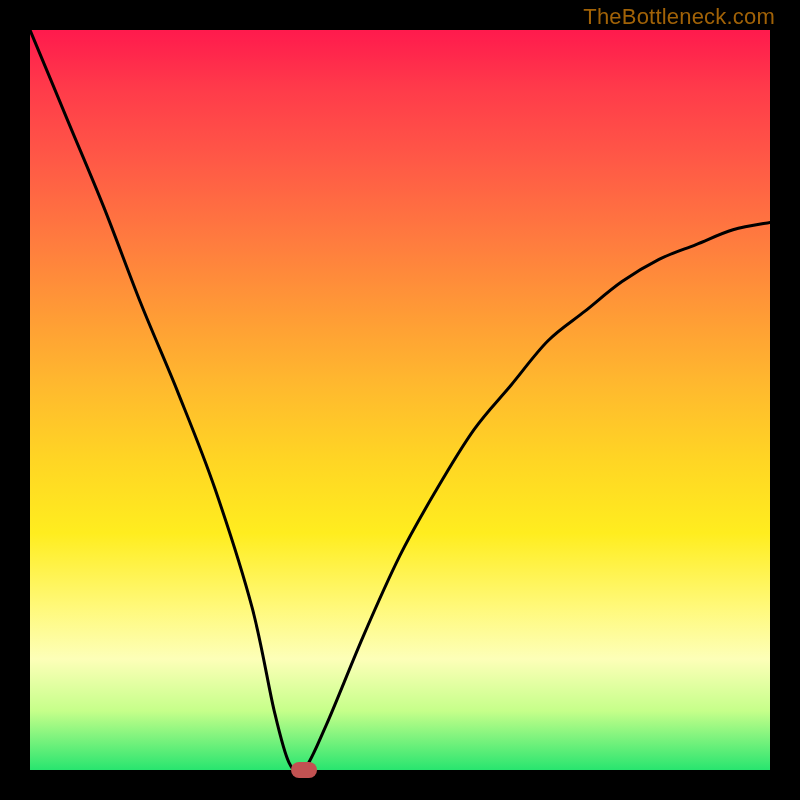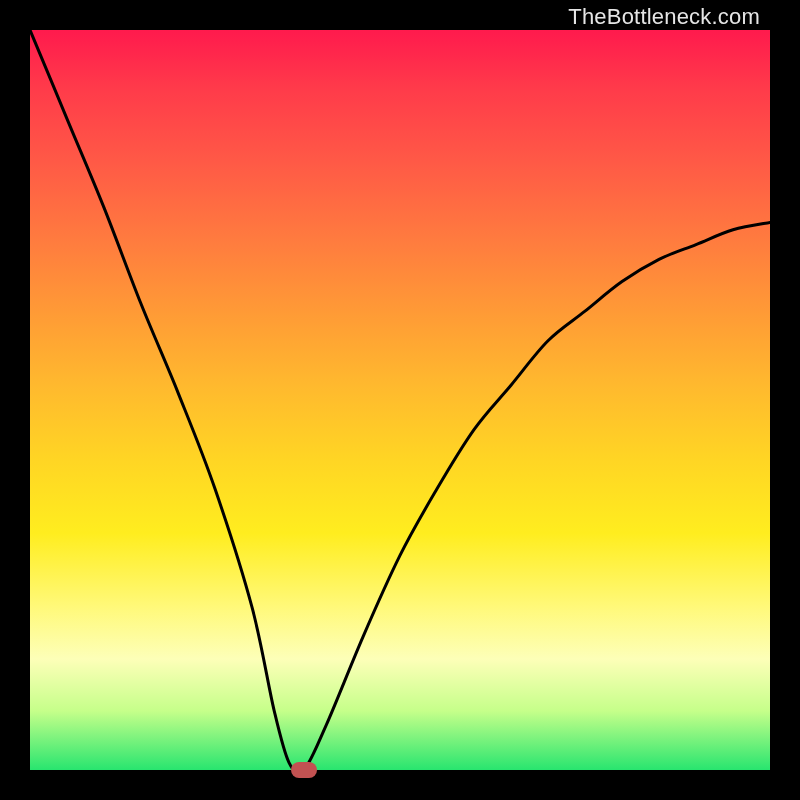--- a/index.html
+++ b/index.html
@@ -37,22 +37,22 @@
       #ffed1f 68%,
       #fff97a 78%,
       #fdffb8 85%,
       #c6ff8a 92%,
       #28e56f 100%
     );
   }
   .watermark {
     position: absolute;
     top: 4px;
-    right: 40px;
-    color: #e5e5e5;
+    right: 25px;
+    color: #a16207;
     font-size: 22px;
     font-weight: 500;
     letter-spacing: 0.2px;
     user-select: none;
   }
   svg.curve {
     position: absolute;
     top: 0;
     left: 0;
     width: 740px;

